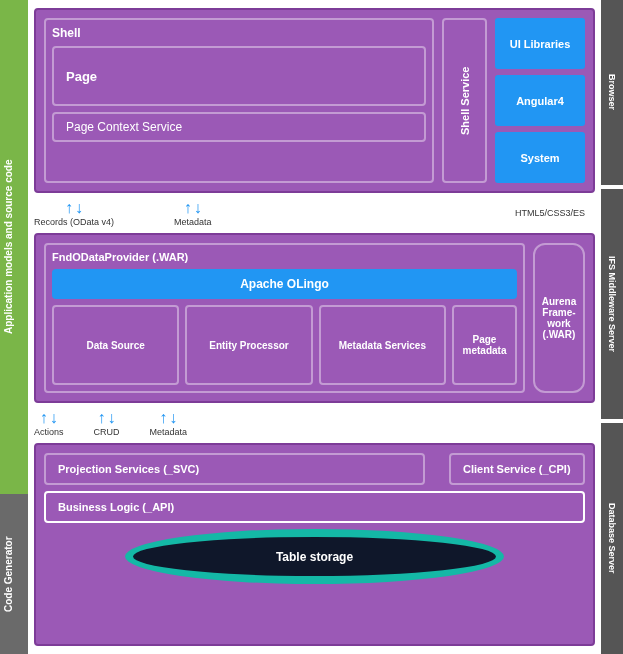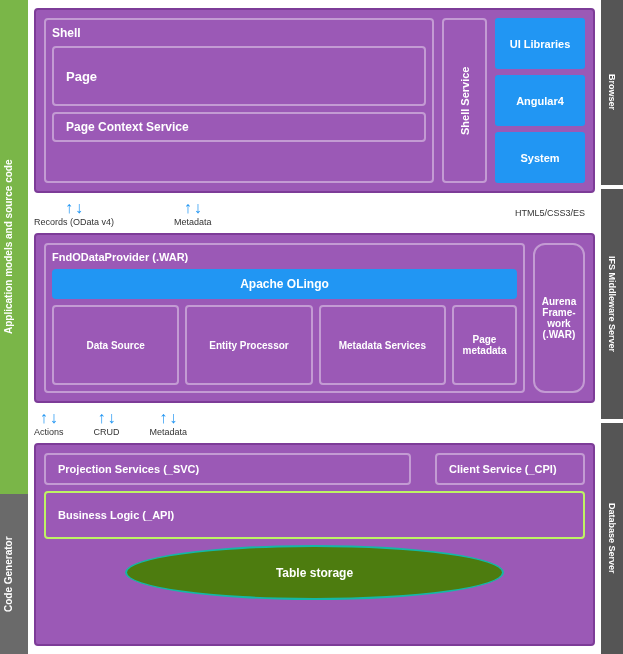--- a/index.html
+++ b/index.html
@@ -105,21 +105,20 @@
 
     .page-context-box {
       background: #9b59b6;
       border: 2px solid #c39bd3;
       border-radius: 4px;
       padding: 6px 12px;
       color: white;
       font-size: 12px;
       display: flex;
       align-items: center;
-      font-weight: bold;
     }
 
     .shell-service-box {
       background: #9b59b6;
       border: 2px solid #c39bd3;
       border-radius: 4px;
       writing-mode: vertical-rl;
       transform: rotate(180deg);
       color: white;
       font-size: 11px;
@@ -317,52 +316,52 @@
     }
 
     .client-service-box {
       background: #9b59b6;
       border: 2px solid #c39bd3;
       border-radius: 4px;
       color: white;
       font-size: 11px;
       font-weight: bold;
       padding: 8px 12px;
-      width: 150px;
+      width: 136px;
       display: flex;
       align-items: center;
     }
 
     .business-logic-box {
       background: #9b59b6;
-      border: 2px solid #bef264;
+      border: 2px solid #ffffff;
       border-radius: 4px;
       color: white;
       font-size: 11px;
       font-weight: bold;
-      padding: 16px 12px;
+      padding: 8px 12px;
       display: flex;
       align-items: center;
     }
 
     .table-storage-ellipse {
-      background: #4d7c0f;
+      background: #0f172a;
       border-radius: 50%;
       color: white;
       font-size: 12px;
       font-weight: bold;
       text-align: left;
       padding: 18px;
       margin: 0 auto;
       width: 70%;
       height: 55px;
       display: flex;
       align-items: center;
       justify-content: center;
-      border: 2px solid #14b8a6;
+      border: 8px solid #14b8a6;
     }
 
     .right-server-labels {
       display: flex;
       flex-direction: column;
       width: 22px;
       gap: 0;
     }
 
     .server-label {

